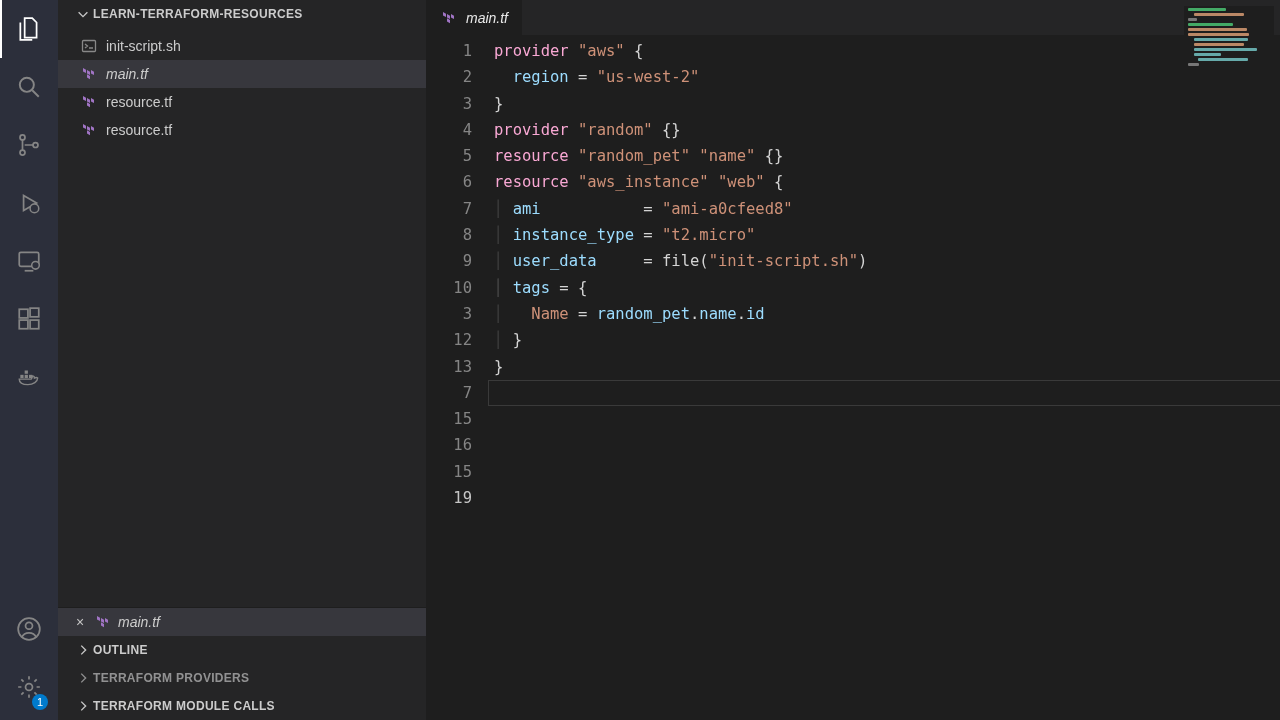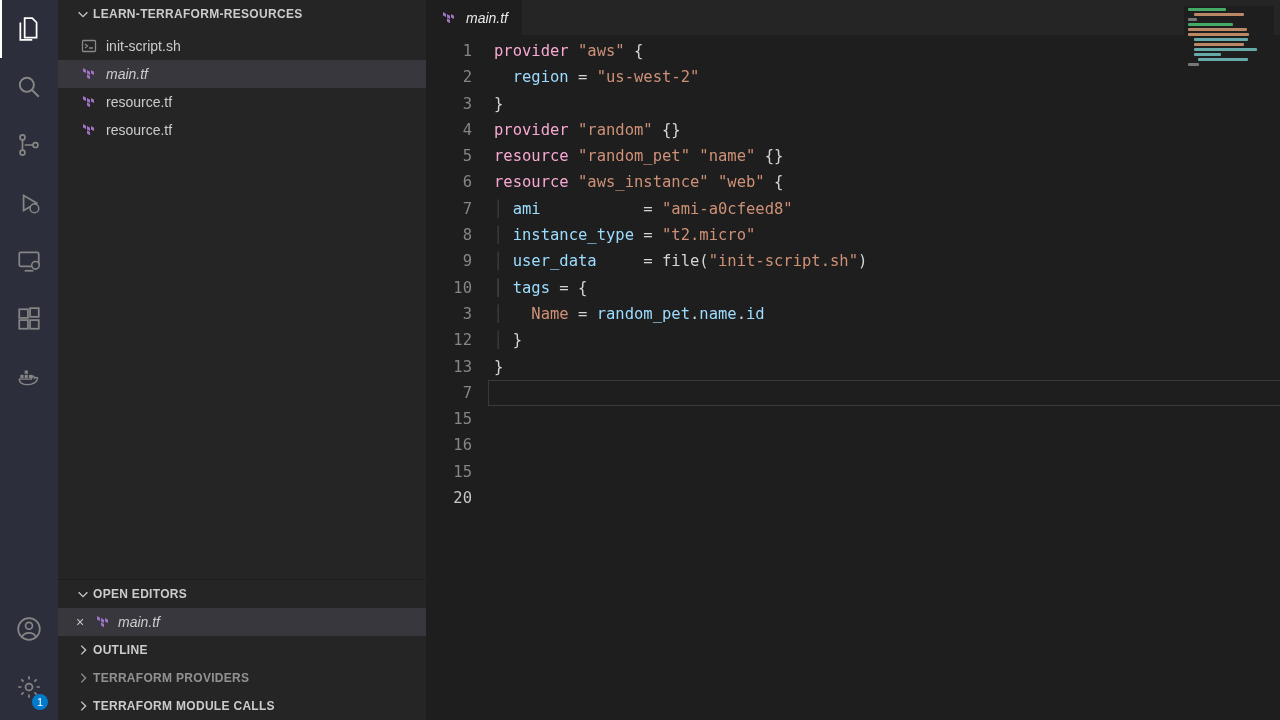--- a/index.html
+++ b/index.html
@@ -172,28 +172,20 @@
               <path class="tf-purple" d="M2 2l3 1.7v3.4L2 5.4zM6 4l3 1.7v3.4L6 7.4zM10 4l3 1.7v3.4L10 7.4zM6 8.2l3 1.7v3.4l-3-1.7z"></path>
             </svg>
           </span>
           <span class="file-label">resource.tf</span>
         </div>
       </div>
 
     <div class="spacer-flex"></div>
 
     <div class="panel-list">
-      <div class="section-header sub">
-        <span class="chev">
-            <svg width="14" height="14" viewBox="0 0 16 16">
-              <path d="M3 6l5 5 5-5" fill="none" stroke="currentColor" stroke-width="1.6"></path>
-            </svg>
-          </span>
-        <span>OPEN EDITORS</span>
-      </div>
       <div class="open-editor-row">
         <span class="close-x">×</span>
         <span class="file-icon">
             <svg width="16" height="16" viewBox="0 0 16 16">
               <path class="tf-purple" d="M2 2l3 1.7v3.4L2 5.4zM6 4l3 1.7v3.4L6 7.4zM10 4l3 1.7v3.4L10 7.4zM6 8.2l3 1.7v3.4l-3-1.7z"></path>
             </svg>
           </span>
         <span class="oe-label">main.tf</span>
       </div>
       <div class="section-header sub">
@@ -247,21 +239,21 @@
           <div class="ln">8</div>
           <div class="ln">9</div>
           <div class="ln">10</div>
           <div class="ln">3</div>
           <div class="ln">12</div>
           <div class="ln">13</div>
           <div class="ln">7</div>
           <div class="ln">15</div>
           <div class="ln">16</div>
           <div class="ln">15</div>
-          <div class="ln active">20</div>
+          <div class="ln active">19</div>
         </div>
       <div class="code" id="code"><div style="position: relative;"><span class="kw1">provider</span><span class="func"> </span><span class="str">"aws"</span><span class="func"> {</span></div><div style="position: relative;"><span class="func">  </span><span class="attr">region</span><span class="func"> = </span><span class="str">"us-west-2"</span></div><div style="position: relative;"><span class="func">}</span></div><div style="position: relative;"><span class="func"></span></div><div style="position: relative;"><span class="kw1">provider</span><span class="func"> </span><span class="str">"random"</span><span class="func"> {}</span></div><div style="position: relative;"><span class="func"></span></div><div style="position: relative;"><span class="kw1">resource</span><span class="func"> </span><span class="str">"random_pet"</span><span class="func"> </span><span class="str">"name"</span><span class="func"> {}</span></div><div style="position: relative;"><span class="func"></span></div><div style="position: relative;"><span class="kw1">resource</span><span class="func"> </span><span class="str">"aws_instance"</span><span class="func"> </span><span class="str">"web"</span><span class="func"> {</span></div><div style="position: relative;"><span class="guide" style="position:absolute;left:-.5px">│</span><span class="func">  </span><span class="attr">ami</span><span class="func">           = </span><span class="str">"ami-a0cfeed8"</span></div><div style="position: relative;"><span class="guide" style="position:absolute;left:-.5px">│</span><span class="func">  </span><span class="attr">instance_type</span><span class="func"> = </span><span class="str">"t2.micro"</span></div><div style="position: relative;"><span class="guide" style="position:absolute;left:-.5px">│</span><span class="func">  </span><span class="attr">user_data</span><span class="func">     = file(</span><span class="str">"init-script.sh"</span><span class="func">)</span></div><div style="position: relative;"><span class="guide" style="position:absolute;left:-.5px">│</span><span class="func"></span></div><div style="position: relative;"><span class="guide" style="position:absolute;left:-.5px">│</span><span class="func">  </span><span class="attr">tags</span><span class="func"> = {</span></div><div style="position: relative;"><span class="guide" style="position:absolute;left:-.5px">│</span><span class="func">    </span><span class="name2">Name</span><span class="func"> = </span><span class="attr">random_pet</span><span class="func">.</span><span class="attr">name</span><span class="func">.</span><span class="attr">id</span></div><div style="position: relative;"><span class="guide" style="position:absolute;left:-.5px">│</span><span class="func">  }</span></div><div style="position: relative;"><span class="func">}</span></div><div style="position: relative;"><div class="hl-line" style="top: 0px;"></div><span class="func"></span></div></div>
 
     </div>
 
     <div class="minimap">
       <div class="mm-line" style="width:42%; background:#4a6;"></div>
       <div class="mm-line" style="width:55%; background:#b86; margin-left:10px"></div>
       <div class="mm-line" style="width:10%; background:#777;"></div>
       <div class="mm-line" style="width:50%; background:#4a6;"></div>

